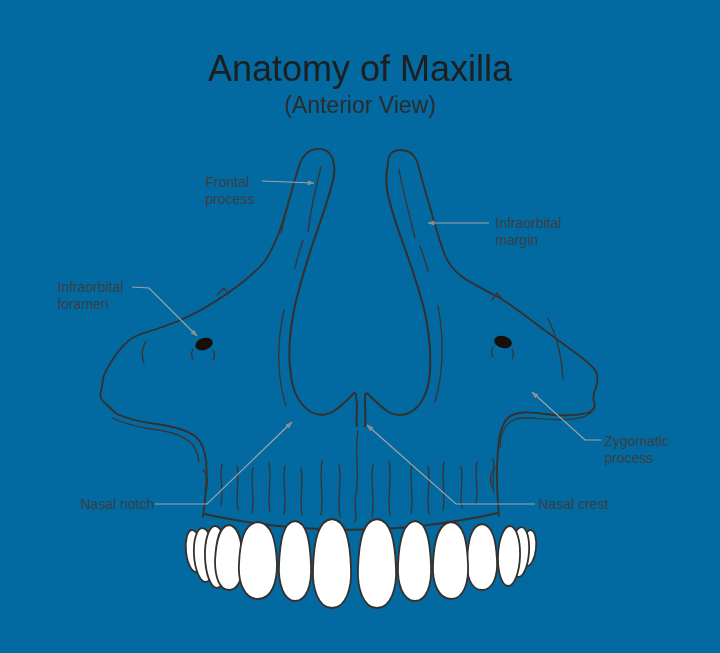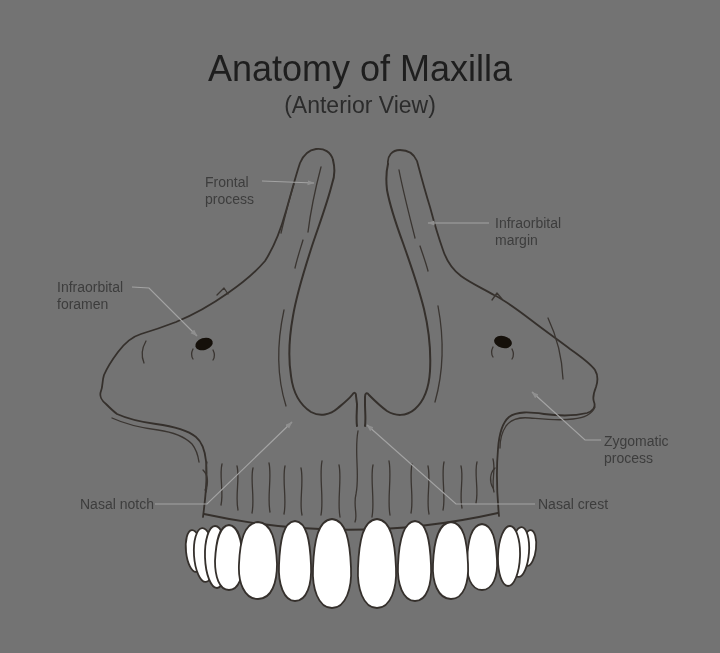--- a/index.html
+++ b/index.html
@@ -1,20 +1,20 @@
 <!DOCTYPE html>
 <html><head>
 <meta charset="utf-8">
 <style>
   html, body { margin: 0; padding: 0; background: #ffffff; }
   .page {
     position: relative;
     width: 720px;
     height: 653px;
-    background: #737373;
+    background: #0369a1;
     overflow: hidden;
     font-family: "Liberation Sans", sans-serif;
     text-align: right;
   }
   svg { display: block; }
   .title-text {
     font-family: "Liberation Sans", sans-serif;
     font-size: 36px;
     font-weight: 500;
     fill: #1e1e1e;

